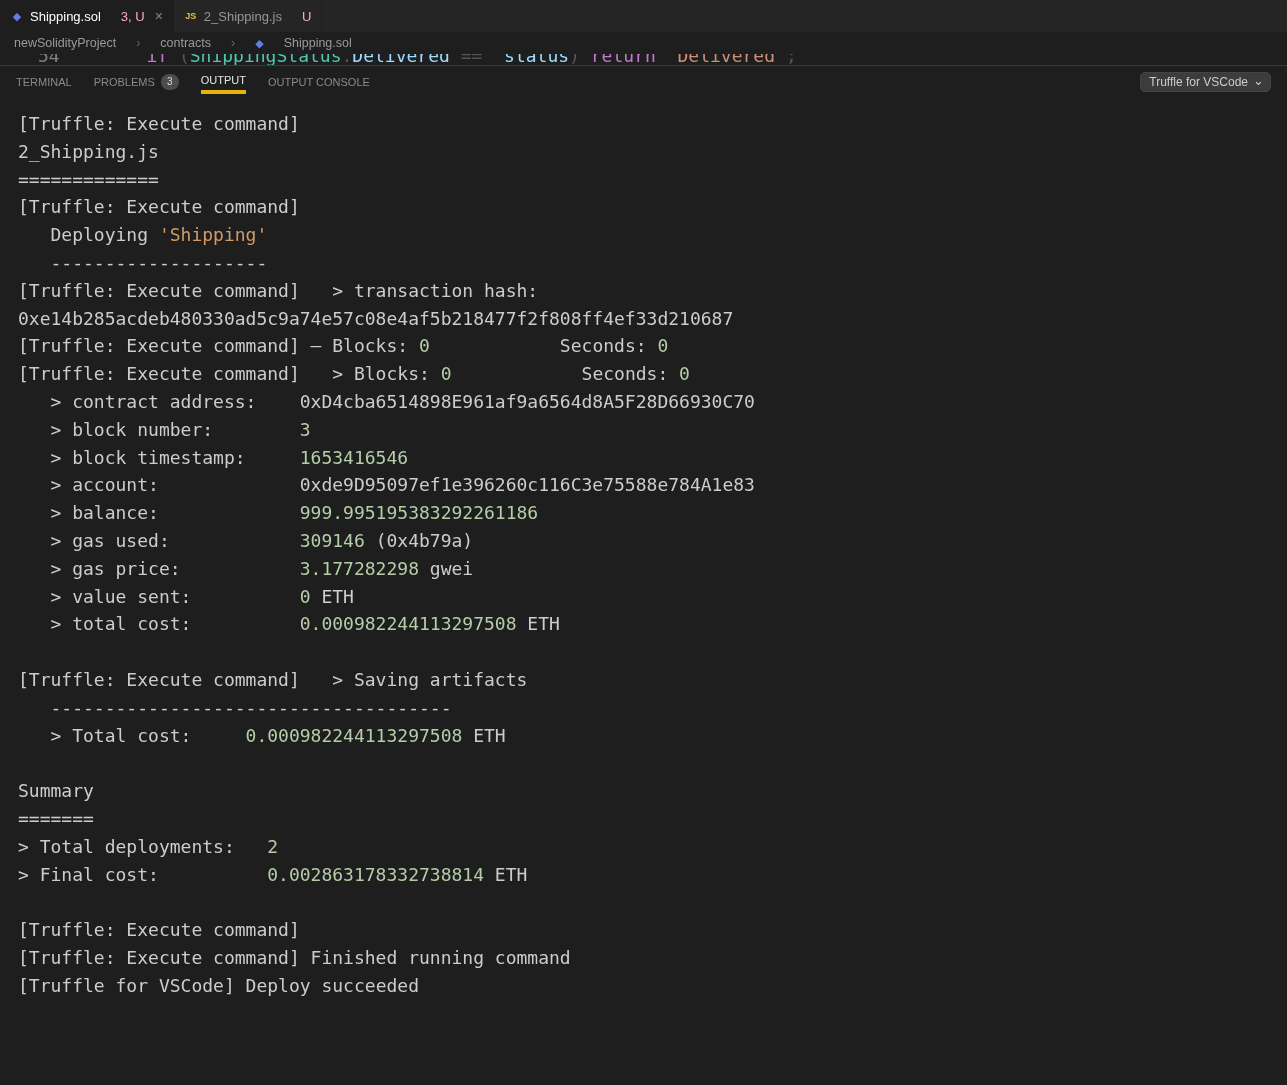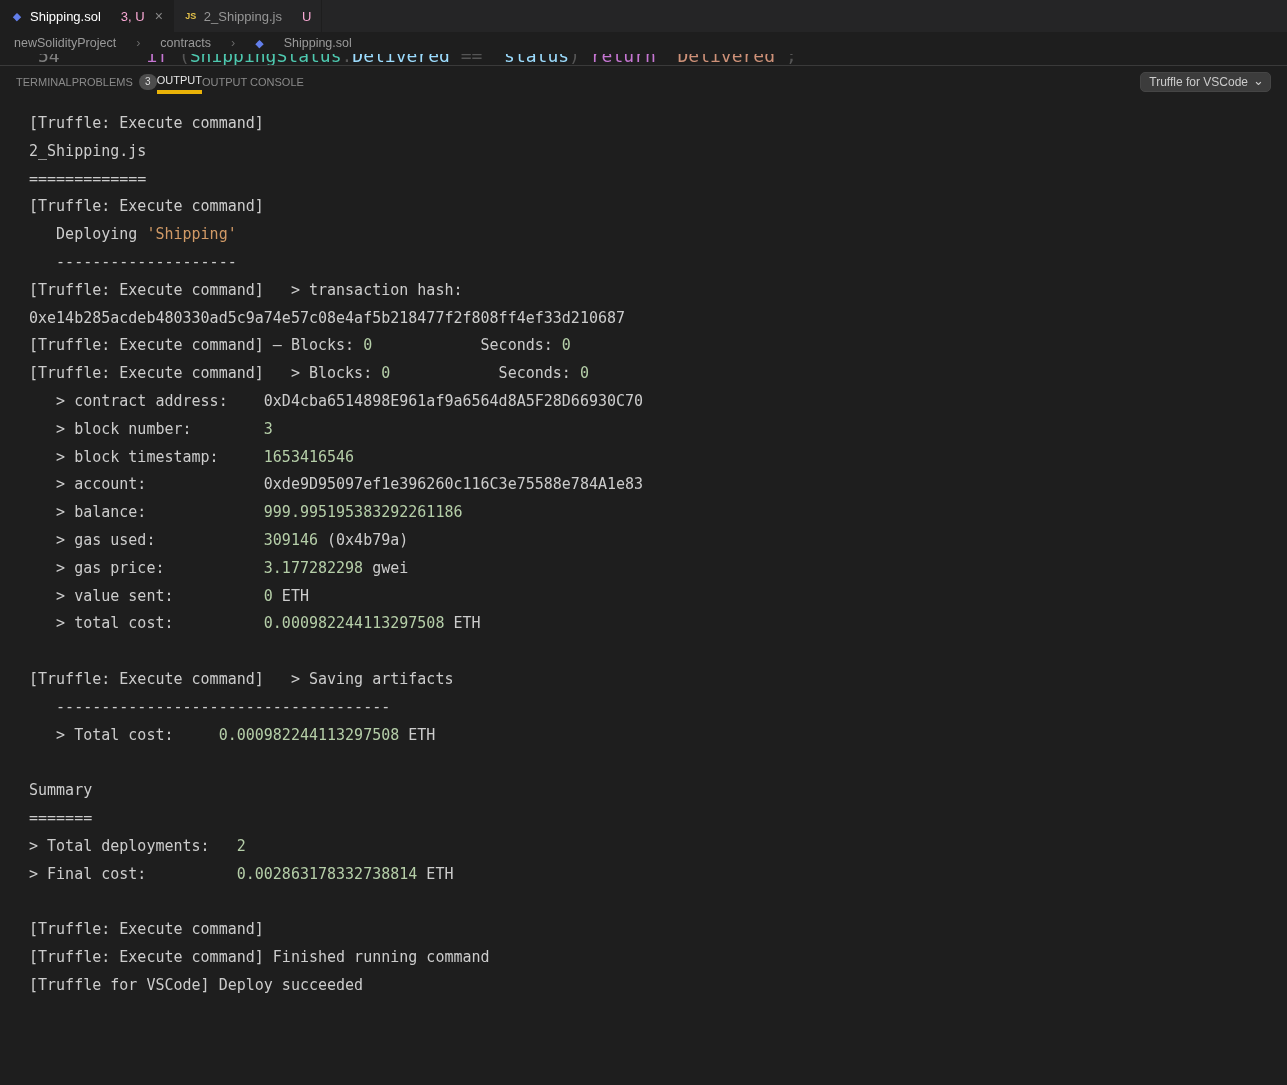--- a/index.html
+++ b/index.html
@@ -60,20 +60,21 @@
     line-height: 4px;
   }
   .panel-bar {
     height: 33px;
     border-top: 1px solid #3a3a3a;
     border-bottom: 1px solid #1e1e1e;
     background: #1e1e1e;
     display: flex;
     align-items: center;
     padding: 0 16px;
+    gap: 22px;
     font-size: 11px;
     color: #8a8a8a;
   }
   .panel-tab { cursor:pointer; display:flex; align-items:center; gap:6px;}
   .panel-tab.active { color: #e6e6e6; border-bottom:4px solid #eab308; padding-bottom:4px; margin-bottom:-5px;}
   .badge {
     background: #4d4d4d;
     color: #ddd;
     border-radius: 9px;
     min-width: 18px;
@@ -91,26 +92,25 @@
     padding: 2px 22px 2px 8px;
     border-radius: 5px;
     position: relative;
   }
   .dropdown::after {
     content: "⌄";
     position:absolute; right:6px; top:0px; color:#ccc; font-size:13px;
   }
   .terminal {
     font-family: "Menlo","Consolas",monospace;
-    font-size: 15px;
+    font-size: 18px;
     line-height: 27.8px;
     padding: 12px 18px;
     white-space: pre;
     color: #cccccc;
-    margin-left: 11px;
   }
   .tk-orange  { color: #d19a66; }
   .tk-str     { color: #ce9178; }
   .tk-teal    { color: #4ec9b0; }
   .tk-purple  { color: #c676d3; }
   .tk-lblue   { color: #9cdcfe; }
   .tk-num     { color: #b5cea8; }
   .tk-gray    { color: #808080; }
 </style>
 </head>

